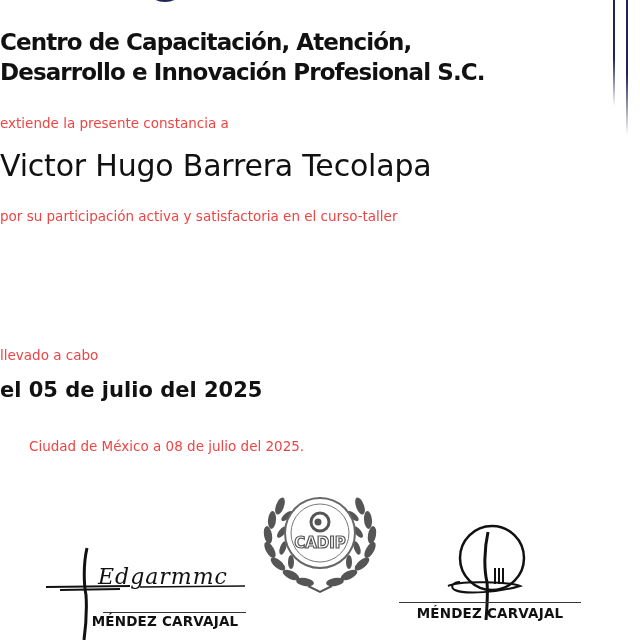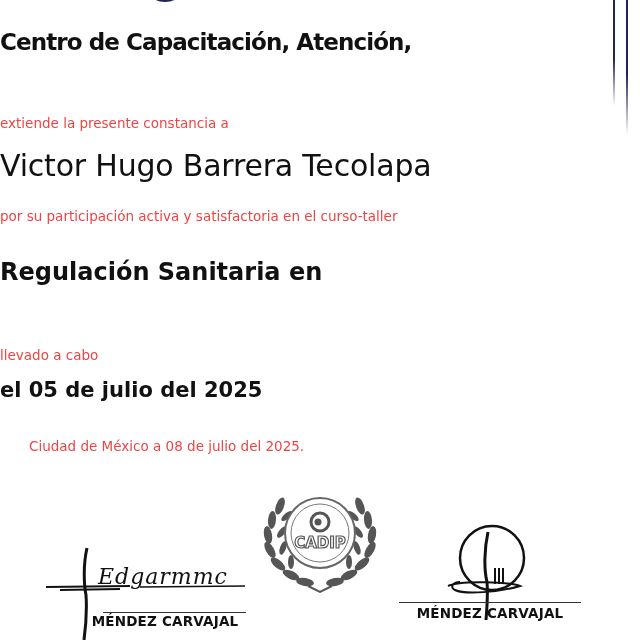--- a/index.html
+++ b/index.html
@@ -33,28 +33,28 @@
 </head>
 <body>
 
 <div>
   <div class="logo-arc"></div>
   <div class="vline a"></div>
   <div class="vline b"></div>
 
   <div class="center org">
     <div>Centro de Capacitación, Atención,</div>
+    <div>Desarrollo e Innovación Profesional S.C.</div>
   </div>
 
   <div class="center sub t1">extiende la presente constancia a</div>
   <div class="center name">Victor Hugo Barrera Tecolapa</div>
   <div class="center sub t2">por su participación activa y satisfactoria en el curso-taller</div>
 
   <div class="center course">
-    <div>Regulación Sanitaria en</div>
   </div>
 
   <div class="center sub t3">llevado a cabo</div>
   <div class="center dates">
     <div>el 05 de julio del 2025</div>
   </div>
   <div class="center sub t4">Ciudad de México a 08 de julio del 2025.</div>
 
   <svg class="seal" viewBox="0 0 124 120">
     <g fill="#555">

